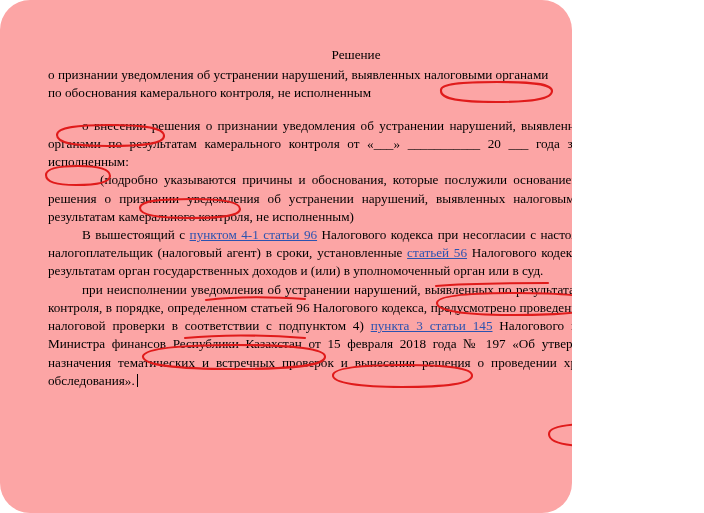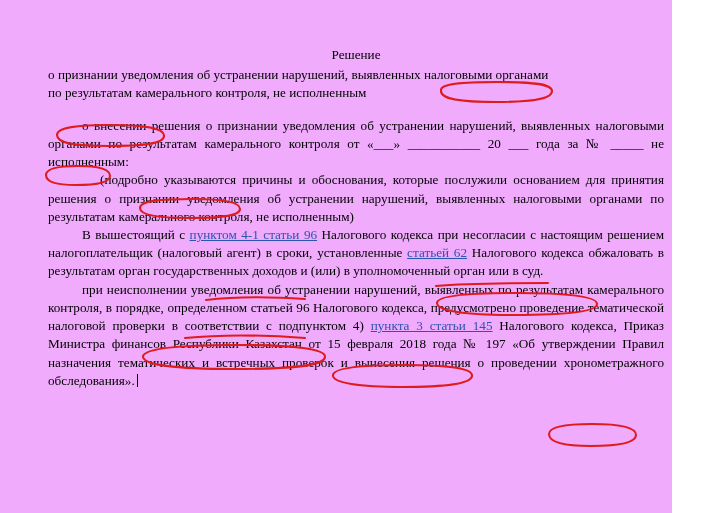--- a/index.html
+++ b/index.html
@@ -2,26 +2,27 @@
 <html><head>
 <meta charset="utf-8">
 <style>
   html, body {
     margin: 0;
     padding: 0;
     background: #ffffff;
   }
   #page {
     position: relative;
-    width: 672px;
+    width: 572px;
     height: 513px;
-    background: #f0abfc;
+    background: #fca5a5;
     font-family: "Liberation Serif", "DejaVu Serif", serif;
     color: #000000;
     overflow: hidden;
+    border-radius: 30px;
   }
   #doc {
     position: absolute;
     left: 48px;
     top: 46px;
     width: 616px;
     font-size: 13.2px;
     line-height: 1.38;
     text-align: justify;
   }
@@ -75,31 +76,31 @@
 
 <div id="page">
 
   <div id="doc">
 
     <div class="title">Решение</div>
 
     <div class="subtitle">о признании уведомления об устранении нарушений, выявленных налоговыми органами</div>
 
     <div class="subtitle">
-      <span>по результатам камерального контроля, </span><span>не исполненным</span>
+      <span>по обоснования камерального контроля, </span><span>не исполненным</span>
     </div>
 
     <div class="gap"></div>
 
     <p class="para indent">о внесении решения о признании уведомления об устранении нарушений, выявленных налоговыми органами по результатам камерального контроля от «___» ___________ 20 ___ года за № _____ не исполненным:</p>
 
     <p class="para indent2">(подробно указываются причины и обоснования, которые послужили основанием для принятия решения о признании уведомления об устранении нарушений, выявленных налоговыми органами по результатам камерального контроля, не исполненным)</p>
 
     <p class="para indent">
-      <span>В вышестоящий с </span><a class="link" href="#">пунктом 4-1 статьи 96</a><span> Налогового кодекса при несогласии с настоящим решением налогоплательщик (налоговый агент) в сроки, установленные </span><a class="link" href="#">статьей 62</a><span> Налогового кодекса обжаловать в результатам орган государственных доходов и (или) в уполномоченный орган или в суд.</span>
+      <span>В вышестоящий с </span><a class="link" href="#">пунктом 4-1 статьи 96</a><span> Налогового кодекса при несогласии с настоящим решением налогоплательщик (налоговый агент) в сроки, установленные </span><a class="link" href="#">статьей 56</a><span> Налогового кодекса обжаловать в результатам орган государственных доходов и (или) в уполномоченный орган или в суд.</span>
     </p>
 
 
     <p class="para indent">
       <span>при неисполнении уведомления об устранении нарушений, выявленных по результатам камерального контроля, в порядке, определенном статьей 96 Налогового кодекса, предусмотрено проведение тематической налоговой проверки в соответствии с подпунктом 4) </span><a class="link" href="#">пункта 3 статьи 145</a><span> Налогового кодекса, </span><span>Приказ</span><span> Министра финансов Республики Казахстан от 15 февраля 2018 года № 197 «Об утверждении Правил назначения тематических и встречных проверок и вынесения решения о проведении хронометражного обследования».</span><span class="caret"></span>
     </p>
 
   </div>
 
   <div id="annots">

